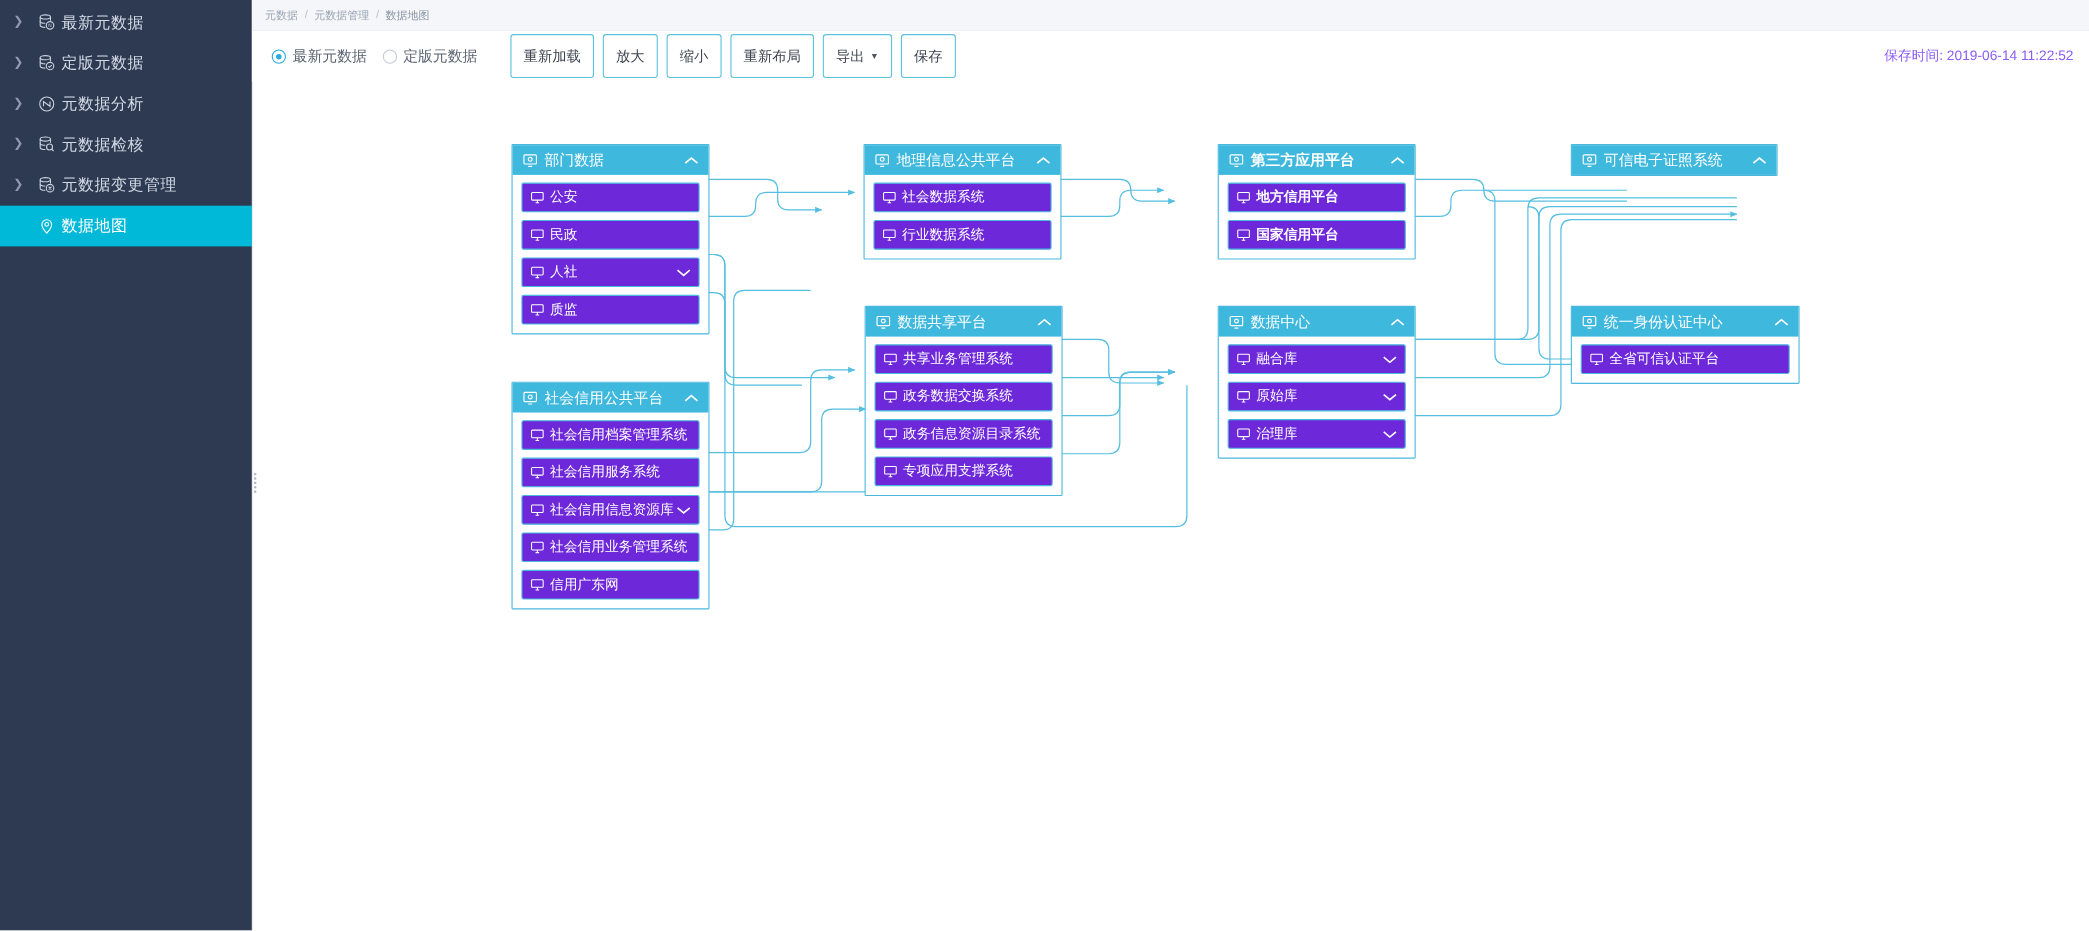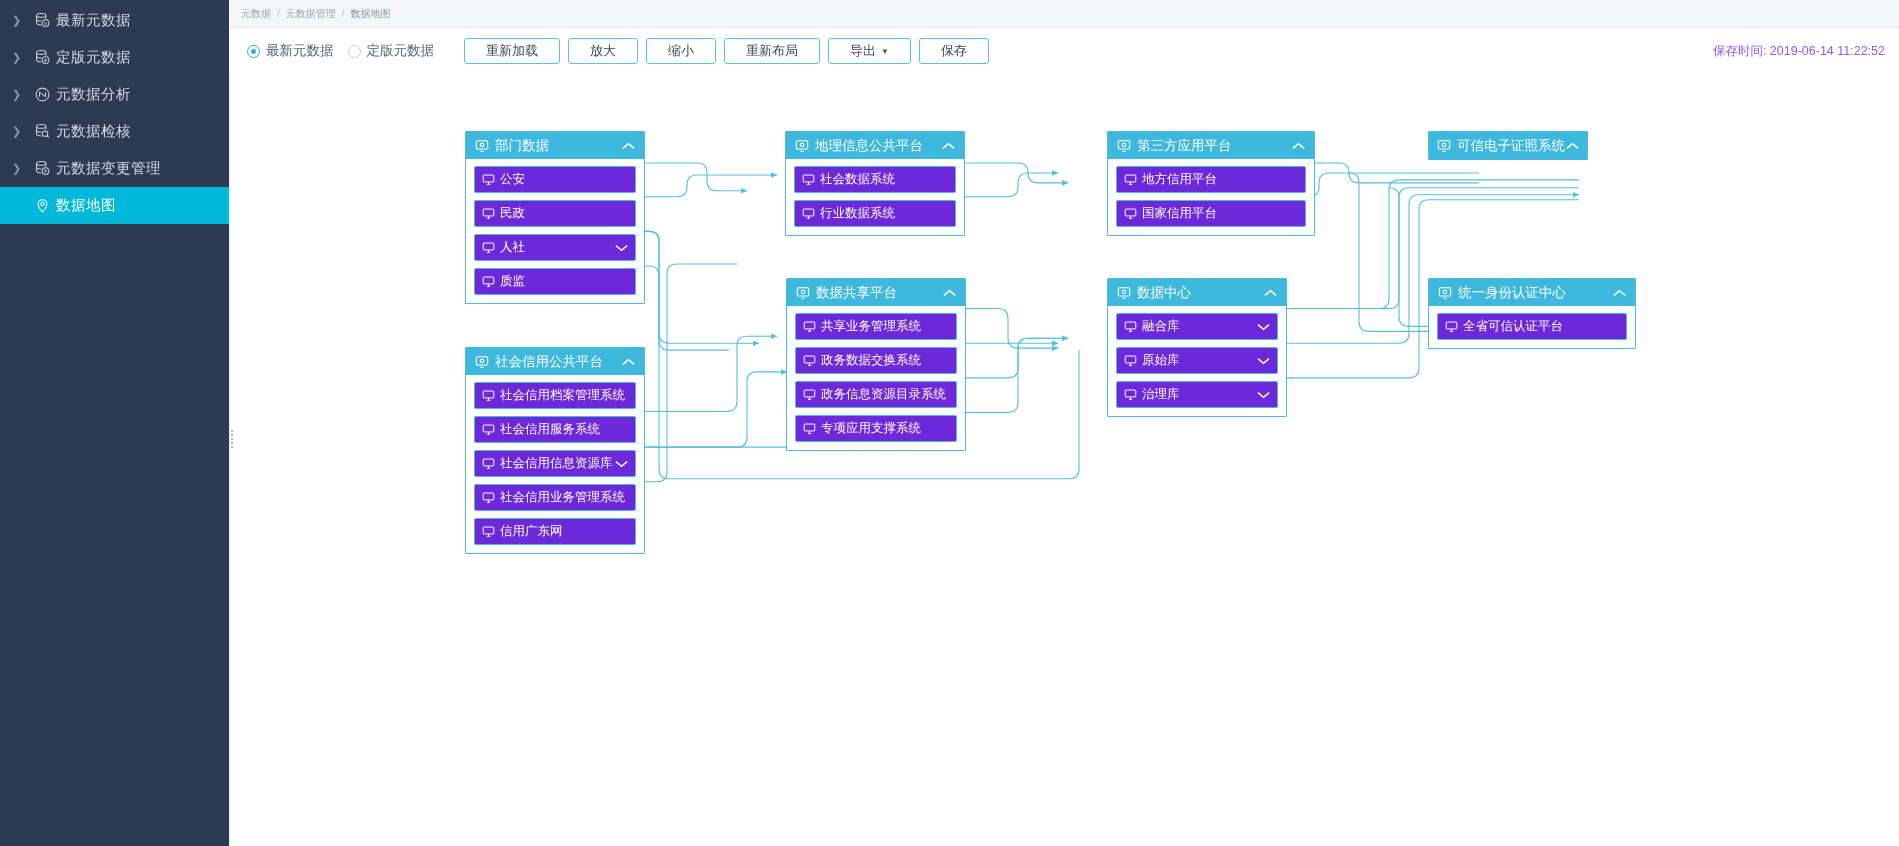--- a/index.html
+++ b/index.html
@@ -60,21 +60,21 @@
     width: 13px; height: 13px; border-radius: 50%;
     border: 1px solid #c4ccd6; margin-right: 6px; background: #fff;
     position: relative; flex: 0 0 13px;
   }
   .radio.on .dot { border-color: #29abe2; }
   .radio.on .dot::after {
     content: ""; position: absolute; left: 3px; top: 3px;
     width: 5px; height: 5px; border-radius: 50%; background: #29abe2;
   }
   .tb-btn {
-    height: 26px; padding: 0 21px; margin-right: 8px;
+    height: 40px; padding: 0 11px; margin-right: 8px;
     border: 1px solid #5bc2dd; border-radius: 3px;
     background: #fff; color: #3d4450; font-size: 13px;
     display: flex; align-items: center; cursor: pointer;
     font-family: "Liberation Sans", sans-serif;
   }
   .tb-btn .caret { margin-left: 5px; font-size: 8px; color: #4d5665; }
   .save-time {
     position: absolute; right: 14px; top: 50%; transform: translateY(-50%);
     font-size: 12.5px; color: #8b5cf6;
   }
@@ -86,21 +86,21 @@
 
   .group {
     position: absolute;
     border: 1px solid #4bb8de;
     background: #ffffff;
     border-radius: 1px;
   }
   .group-head {
     background: #3fb8dd; color: #ffffff;
     height: 27px; display: flex; align-items: center;
-    padding: 0 8px 0 9px; font-size: 13.5px; justify-content: center;
+    padding: 0 8px 0 9px; font-size: 13.5px;
   }
   .group-head .gh-ico { margin-right: 6px; display: flex; }
   .group-head .gh-title { flex: 1 1 auto; white-space: nowrap; }
   .chev {
     width: 15px; height: 15px; flex: 0 0 15px;
     display: flex; align-items: center; justify-content: center;
   }
   .group-body { padding: 7px 8px 8px 8px; }
   .node {
     height: 27px; margin-bottom: 7px;
@@ -538,21 +538,21 @@
                 <svg width="13" height="13" viewBox="0 0 16 16" fill="none" stroke="#fff" stroke-width="1.2">
                   <rect x="1.5" y="2.5" width="13" height="8.5" rx="1"></rect>
                   <path d="M6 14h4M8 11v3"></path>
                 </svg>
               </span>
             <span class="n-label">专项应用支撑系统</span>
           </div>
         </div>
       </div>
 
-      <div class="group" style="left:878px; top:57px; width:208px;">
+      <div class="group" style="left:878px; top:57px; width:180px;font-weight:bold;">
         <div class="group-head">
           <span class="gh-ico">
             <svg width="14" height="14" viewBox="0 0 16 16" fill="none" stroke="#fff" stroke-width="1.2">
                 <rect x="1.5" y="2" width="13" height="9.5" rx="1"></rect>
                 <circle cx="8" cy="6.7" r="2"></circle>
                 <path d="M6 14h4"></path>
               </svg>
           </span>
           <span class="gh-title">第三方应用平台</span>
           <span class="chev">
@@ -638,21 +638,21 @@
             <span class="n-label">治理库</span>
             <span class="n-chev">
                 <svg width="13" height="8" viewBox="0 0 14 8" fill="none" stroke="#fff" stroke-width="1.6">
                   <path d="M1 1.5L7 6.5l6-5"></path>
                 </svg>
               </span>
           </div>
         </div>
       </div>
 
-      <div class="group" style="left:1199px; top:57px; width:160px;">
+      <div class="group" style="left:1199px; top:57px; width:188px;">
         <div class="group-head">
           <span class="gh-ico">
             <svg width="14" height="14" viewBox="0 0 16 16" fill="none" stroke="#fff" stroke-width="1.2">
                 <rect x="1.5" y="2" width="13" height="9.5" rx="1"></rect>
                 <circle cx="8" cy="6.7" r="2"></circle>
                 <path d="M6 14h4"></path>
               </svg>
           </span>
           <span class="gh-title">可信电子证照系统</span>
           <span class="chev">

